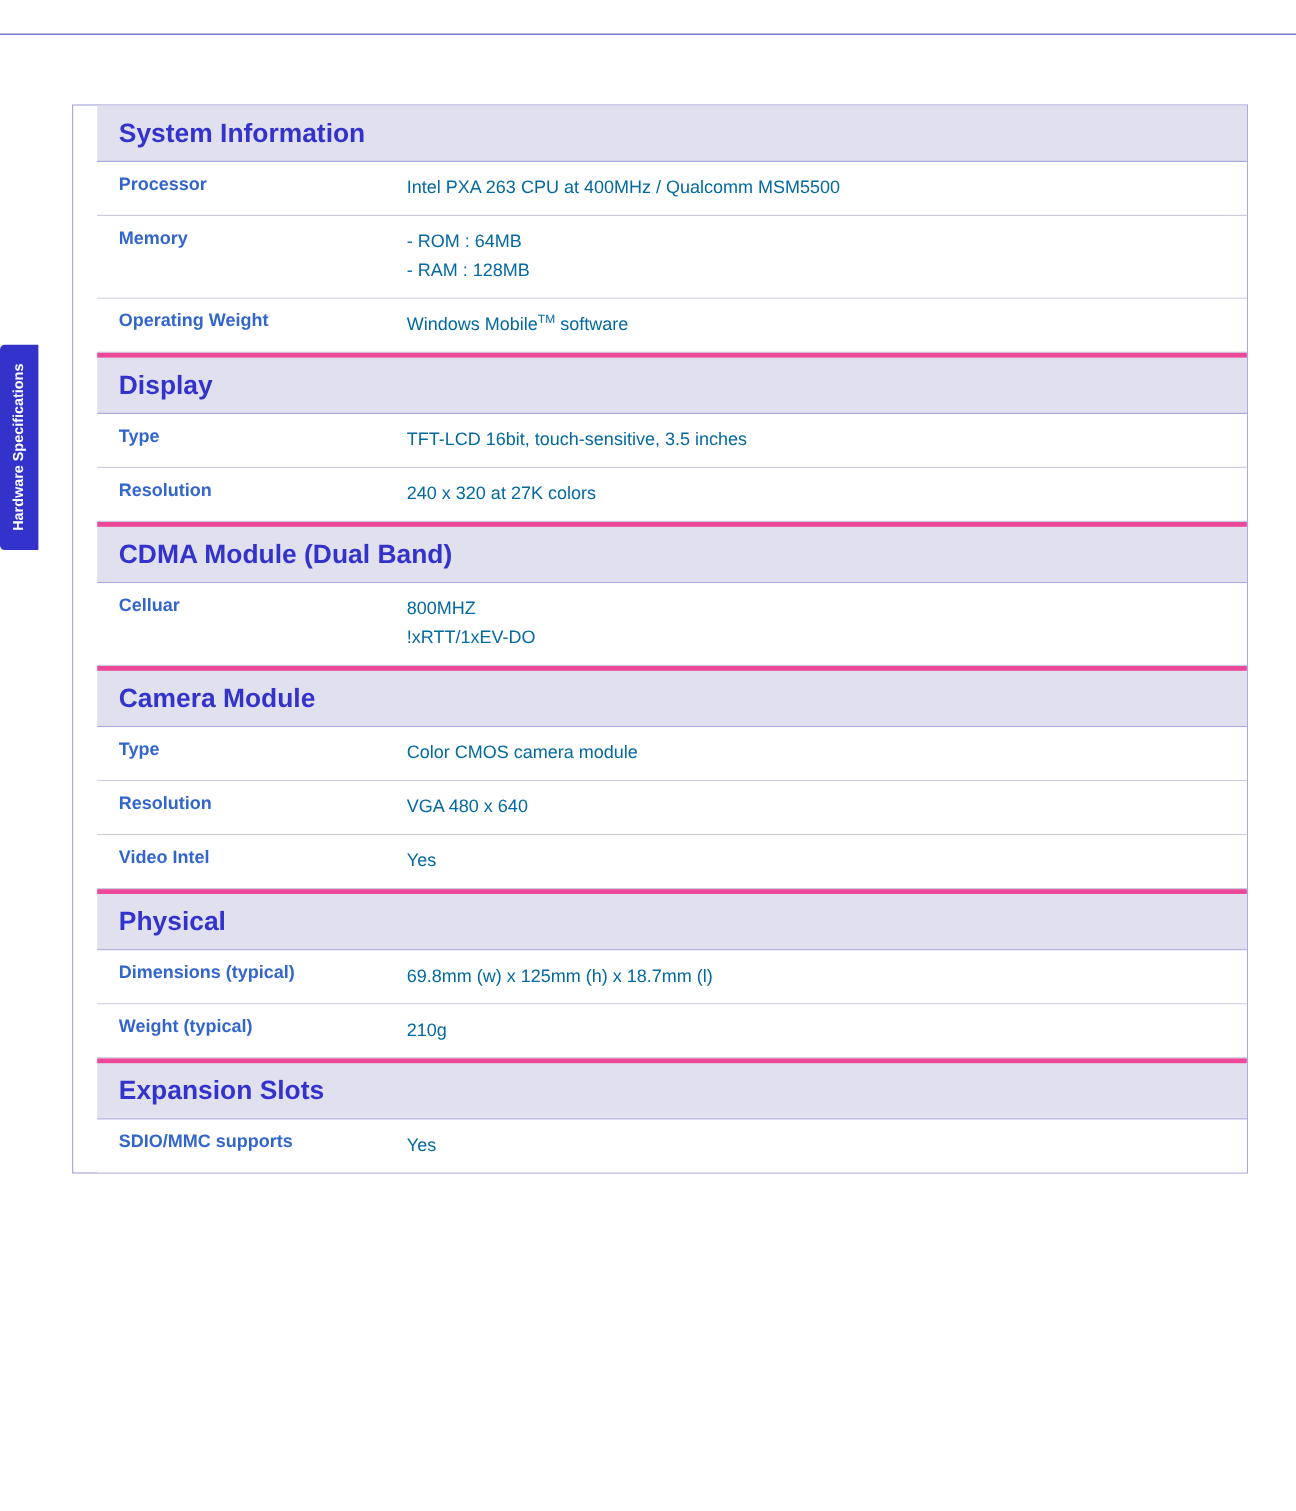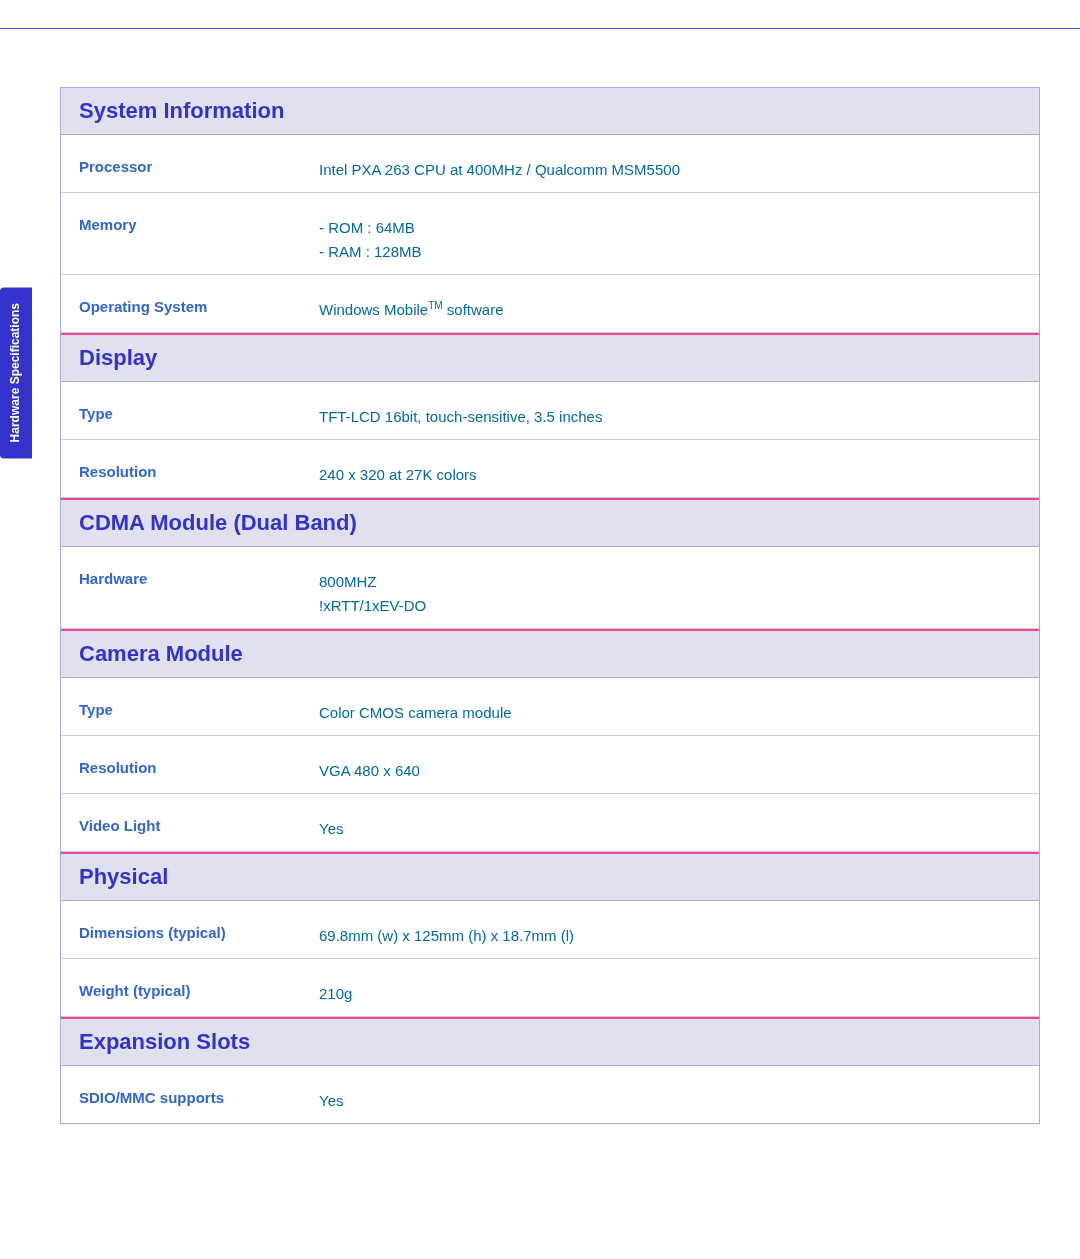--- a/index.html
+++ b/index.html
@@ -66,41 +66,41 @@
       text-align: center;
       line-height: 1.3;
       border-radius: 0 4px 4px 0;
     }
 
     
     .specs-container {
       flex: 1;
       border: 1.5px solid #aaaadd;
       margin-left: 0;
+      padding-left: 20px;
     }
 
     
     .section-header {
       background: #e0e0ee;
       padding: 10px 18px;
       border-bottom: 1px solid #aaaadd;
     }
 
     .section-header-text {
       font-size: 22px;
       font-weight: bold;
       color: #3333cc;
     }
 
     
     .spec-row {
       display: flex;
       border-bottom: 1px solid #ccccdd;
       background: #ffffff;
-      margin-top: 13px;
     }
 
     .spec-row:last-child {
       border-bottom: none;
     }
 
     .spec-label {
       width: 240px;
       min-width: 240px;
       padding: 10px 18px;
@@ -118,21 +118,21 @@
       line-height: 1.6;
     }
 
     .spec-value sup {
       font-size: 10px;
       vertical-align: super;
     }
 
     
     .section-divider {
-      border-top: 2px solid #ec4899;
+      border-top: 4px solid #ec4899;
     }
   </style>
 </head>
 <body>
 
 <div class="header">
   <span class="page-number"></span>
   <span class="manual-title"></span>
 </div>
 
@@ -148,48 +148,48 @@
   <div class="section-header"><span class="section-header-text">System Information</span></div>
       <div class="spec-row">
         <div class="spec-label">Processor</div>
         <div class="spec-value">Intel PXA 263 CPU at 400MHz / Qualcomm MSM5500</div>
       </div>
       <div class="spec-row">
         <div class="spec-label">Memory</div>
         <div class="spec-value">- ROM : 64MB<br>- RAM : 128MB</div>
       </div>
       <div class="spec-row">
-        <div class="spec-label">Operating System</div>
+        <div class="spec-label">Operating Weight</div>
         <div class="spec-value">Windows Mobile<sup>TM</sup> software</div>
       </div>
       <div class="section-header section-divider"><span class="section-header-text">Display</span></div>
       <div class="spec-row">
         <div class="spec-label">Type</div>
         <div class="spec-value">TFT-LCD 16bit, touch-sensitive, 3.5 inches</div>
       </div>
       <div class="spec-row">
         <div class="spec-label">Resolution</div>
         <div class="spec-value">240 x 320 at 27K colors</div>
       </div>
       <div class="section-header section-divider"><span class="section-header-text">CDMA Module (Dual Band)</span></div>
       <div class="spec-row">
-        <div class="spec-label">Hardware</div>
+        <div class="spec-label">Celluar</div>
         <div class="spec-value">800MHZ<br>!xRTT/1xEV-DO</div>
       </div>
       <div class="section-header section-divider"><span class="section-header-text">Camera Module</span></div>
       <div class="spec-row">
         <div class="spec-label">Type</div>
         <div class="spec-value">Color CMOS camera module</div>
       </div>
       <div class="spec-row">
         <div class="spec-label">Resolution</div>
         <div class="spec-value">VGA 480 x 640</div>
       </div>
       <div class="spec-row">
-        <div class="spec-label">Video Light</div>
+        <div class="spec-label">Video Intel</div>
         <div class="spec-value">Yes</div>
       </div>
       <div class="section-header section-divider"><span class="section-header-text">Physical</span></div>
       <div class="spec-row">
         <div class="spec-label">Dimensions (typical)</div>
         <div class="spec-value">69.8mm (w) x 125mm (h) x 18.7mm (l)</div>
       </div>
       <div class="spec-row">
         <div class="spec-label">Weight (typical)</div>
         <div class="spec-value">210g</div>

